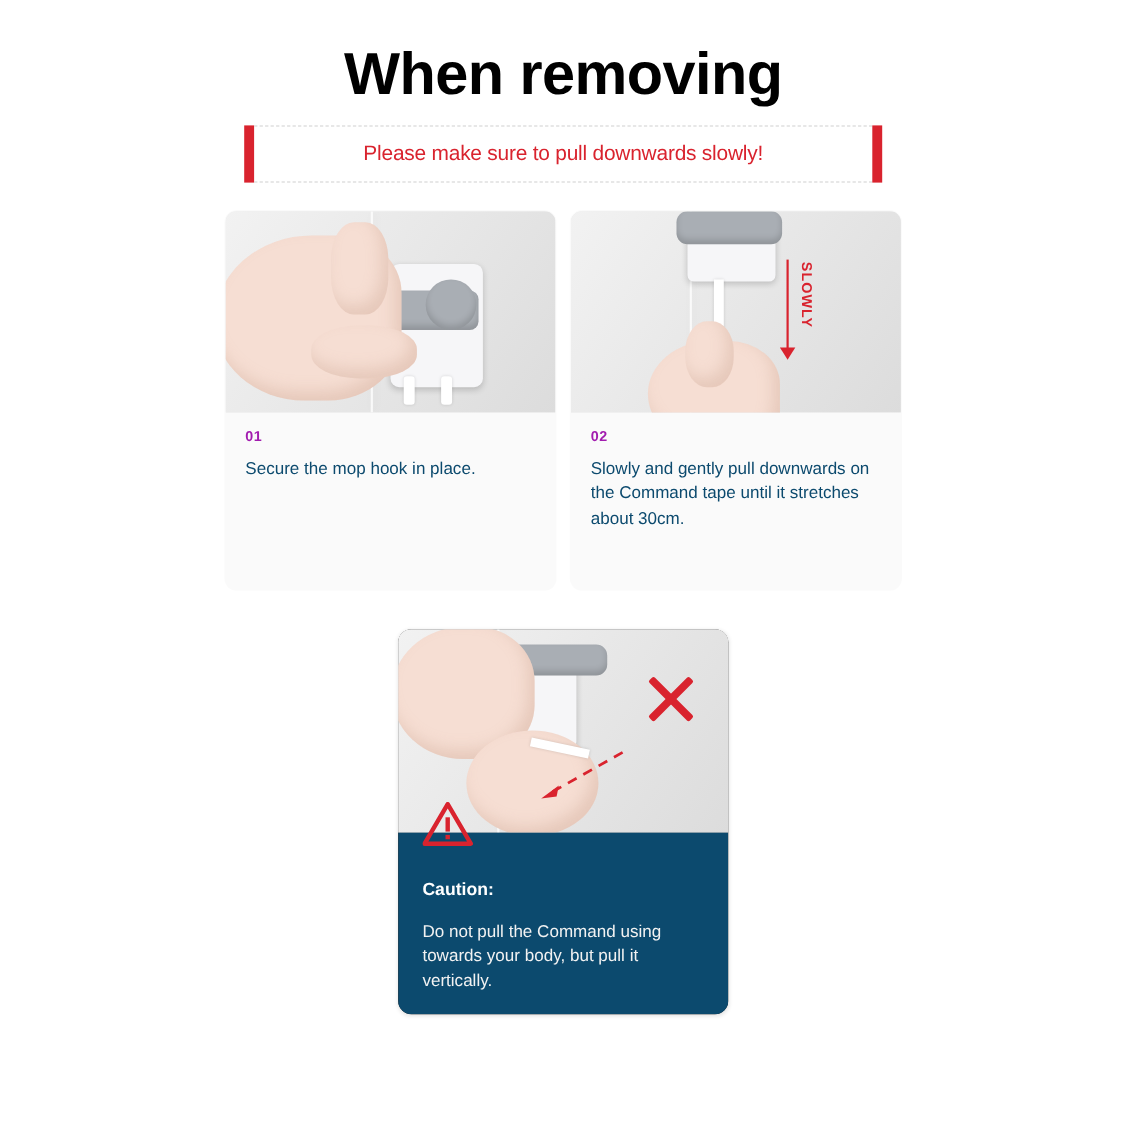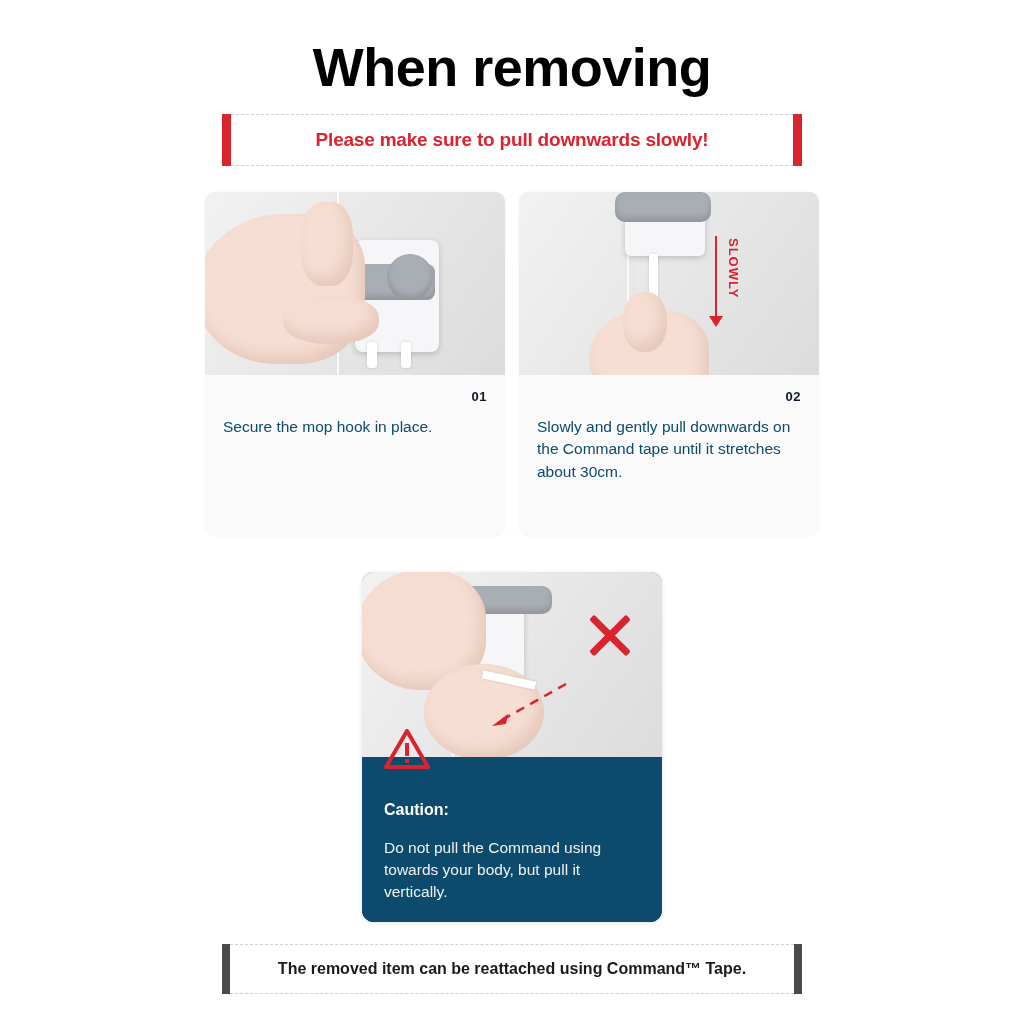--- a/index.html
+++ b/index.html
@@ -40,21 +40,21 @@
     flex: 1 1 auto;
     border: 1px dashed #d0d0d0;
     border-left: none;
     border-right: none;
     display: flex;
     align-items: center;
     justify-content: center;
   }
   .banner .text {
     color: #d9232e;
-    font-weight: bold;
+    font-weight: normal;
     font-size: 19px;
     letter-spacing: -0.2px;
   }
 
   
   .cards {
     position: absolute;
     top: 192px;
     left: 205px;
     width: 614px;
@@ -72,24 +72,23 @@
   .photo {
     position: relative;
     height: 183px;
     background: #e9e9e9;
     overflow: hidden;
   }
   .card-body { padding: 14px 18px 22px 18px; }
   .step-num {
     font-size: 13px;
     font-weight: bold;
-    color: #0f172a;
+    color: #a21caf;
     letter-spacing: 0.5px;
     margin-bottom: 12px;
-    text-align: right;
   }
   .step-text {
     font-size: 15.5px;
     line-height: 1.45;
     color: #0c4a6e;
   }
   .card.one { height: 344px; }
   .card.two { height: 344px; }
 
   
@@ -330,21 +329,14 @@
       <svg class="warn-tri" viewBox="0 0 46 40">
         <polygon points="23,2 44,38 2,38" fill="none" stroke="#d9232e" stroke-width="4" stroke-linejoin="round"></polygon>
         <rect x="21" y="14" width="4" height="13" fill="#d9232e"></rect>
         <rect x="21" y="30" width="4" height="4" fill="#d9232e"></rect>
       </svg>
       <div class="caution-label">Caution:</div>
       <div class="caution-text">Do not pull the Command using towards your body, but pull it vertically.</div>
     </div>
   </div>
 
-  <div class="footer">
-    <div class="bar"></div>
-    <div class="inner">
-      <span class="text">The removed item can be reattached using Command™ Tape.</span>
-    </div>
-    <div class="bar"></div>
-  </div>
 
 </div>
 
 </body></html>

